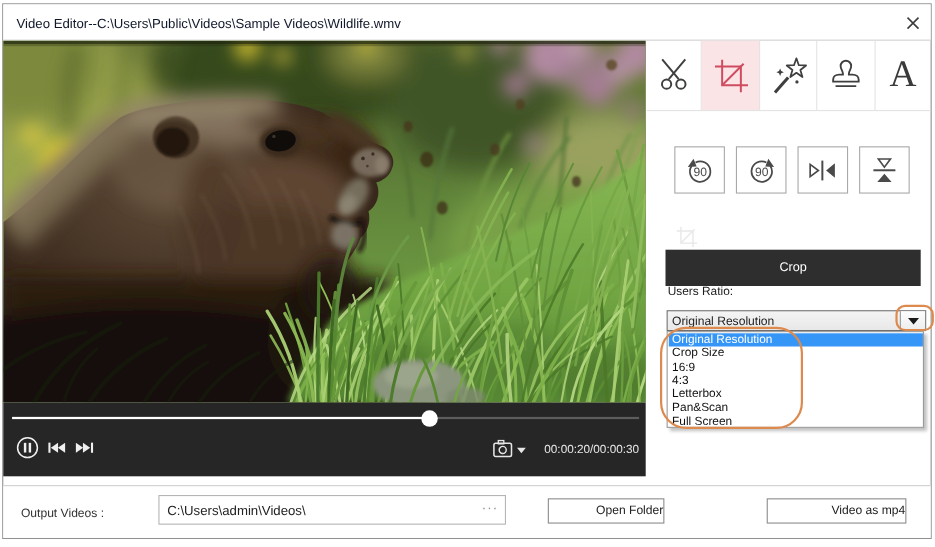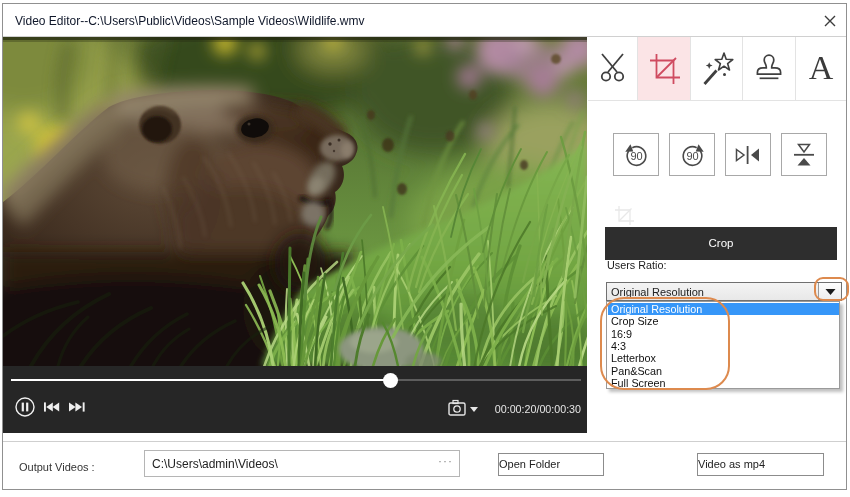--- a/index.html
+++ b/index.html
@@ -27,21 +27,21 @@
   .combo-arrow { position:absolute; right:0; top:0; width:23px; height:17px; border-left:1px solid #9a9a9a; background:linear-gradient(#fdfdfd,#ededed); }
   .list { position:absolute; left:606px; top:301px; width:234px; height:88px; border:1px solid #9a9a9a; background:#fff; box-shadow:3px 3px 3px rgba(0,0,0,0.25); }
   .li { position:absolute; left:1px; width:256px; height:12.3px; font-size:10.8px; color:#111; padding-left:3px; line-height:12.4px; overflow:visible; white-space:nowrap; }
   .li.sel { background:#3696f8; color:#fff; width:231px; }
   .ann { position:absolute; border:2.5px solid #dd8a4e; }
   .botbar { position:absolute; left:3px; top:441px; width:843px; height:48px; border-top:1px solid #cfcfcf; background:#fff; }
   .outlabel { position:absolute; left:16px; top:19px; font-size:11px; color:#333; }
   .infield { position:absolute; left:97px; top:8px; width:316px; height:27px; border:1px solid #b5b5b5; background:#fff;margin-left:44px; }
   .infield span { position:absolute; left:7px; top:6px; font-size:12px; color:#222; }
   .infield .dots { position:absolute; left:auto; right:6px; top:3px; color:#888; font-size:12px; letter-spacing:1px; }
-  .btn { position:absolute; top:11px; height:23px; border:1px solid #8c8c8c; background:#fff; font-size:11px; color:#222; text-align:left; }
+  .btn { position:absolute; top:11px; height:23px; border:1px solid #8c8c8c; background:#fff; font-size:11px; color:#222; text-align:right; }
 </style>
 </head>
 <body>
 <div class="window"></div>
 
 <div class="titlebar">
   <span class="title-text">Video Editor--C:\Users\Public\Videos\Sample Videos\Wildlife.wmv</span>
 </div>
 <svg class="closex" viewBox="0 0 16 16">
     <path d="M3 3 L13 13 M13 3 L3 13" stroke="#3c3c3c" stroke-width="1.4" fill="none"></path>

